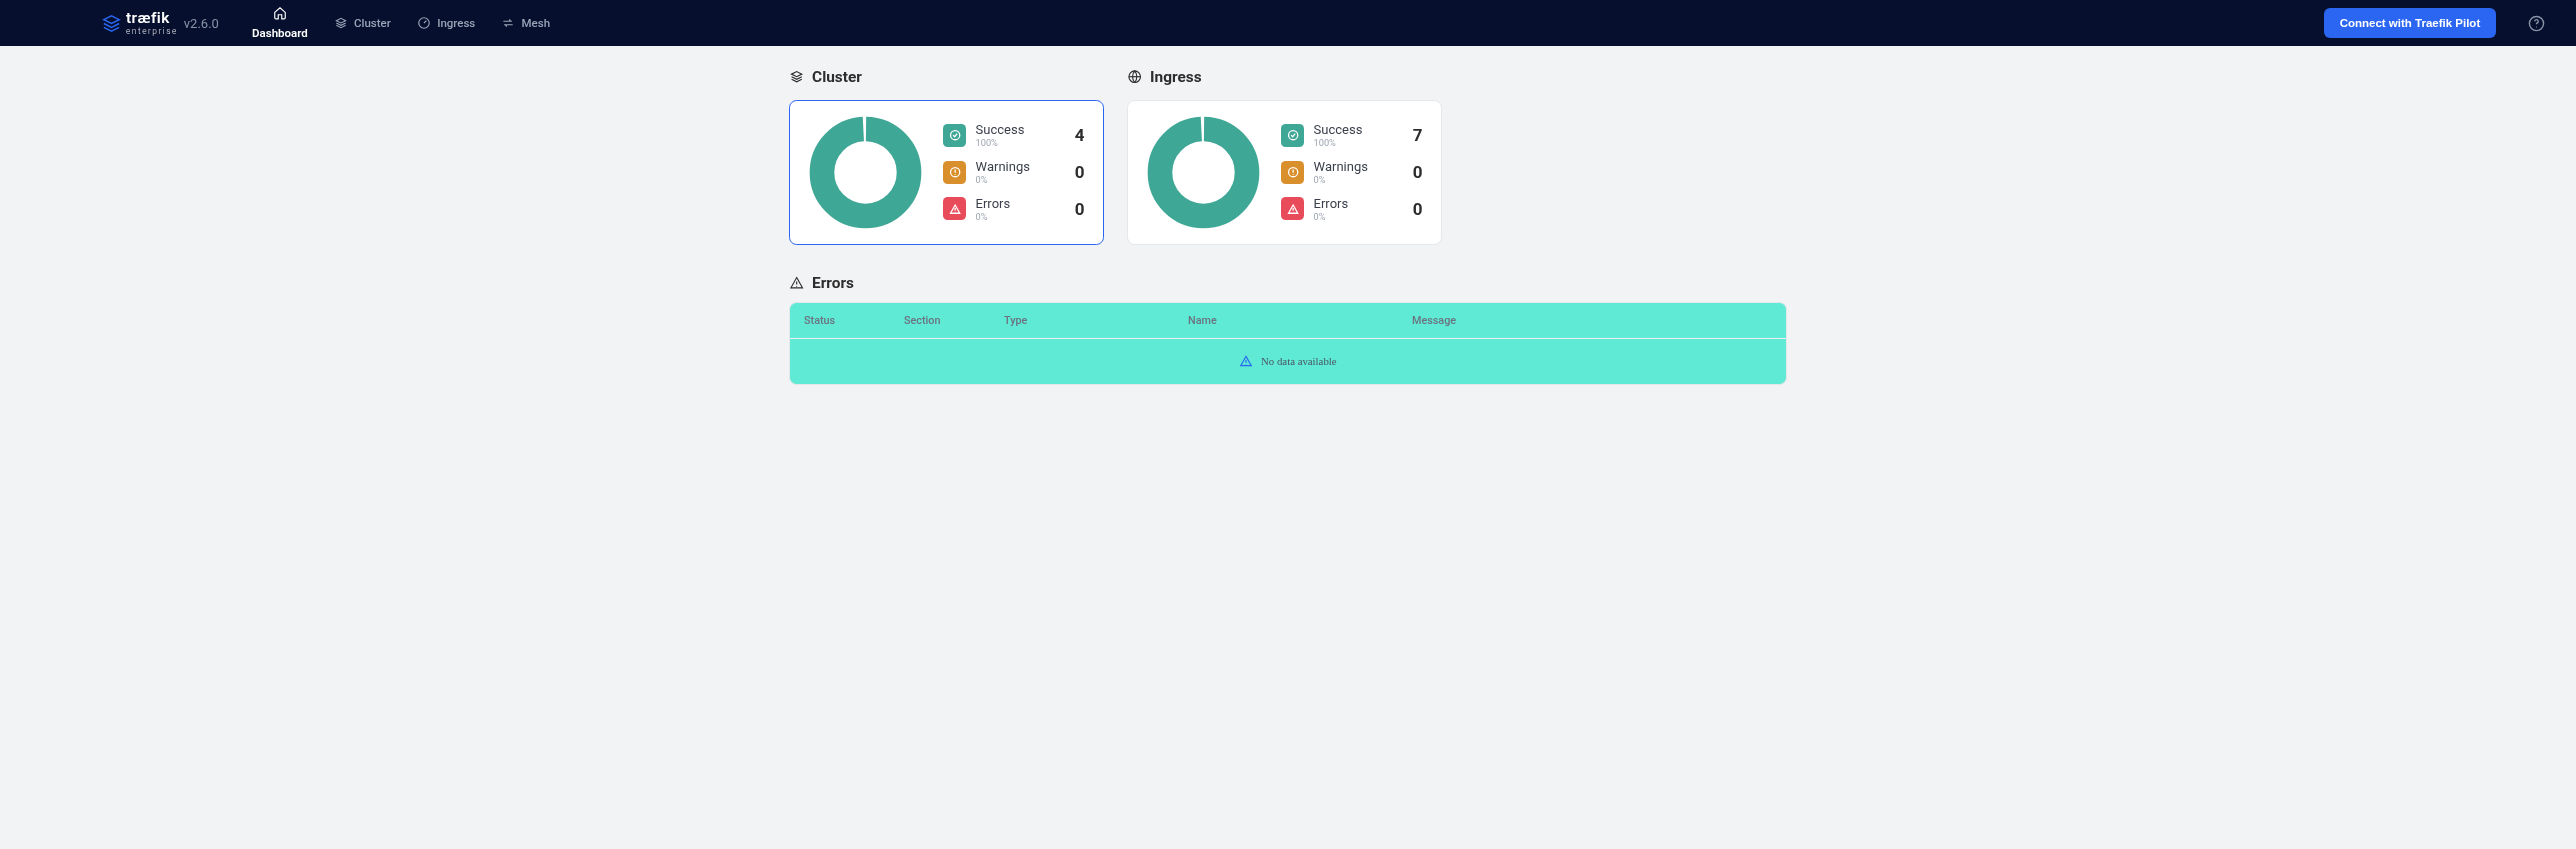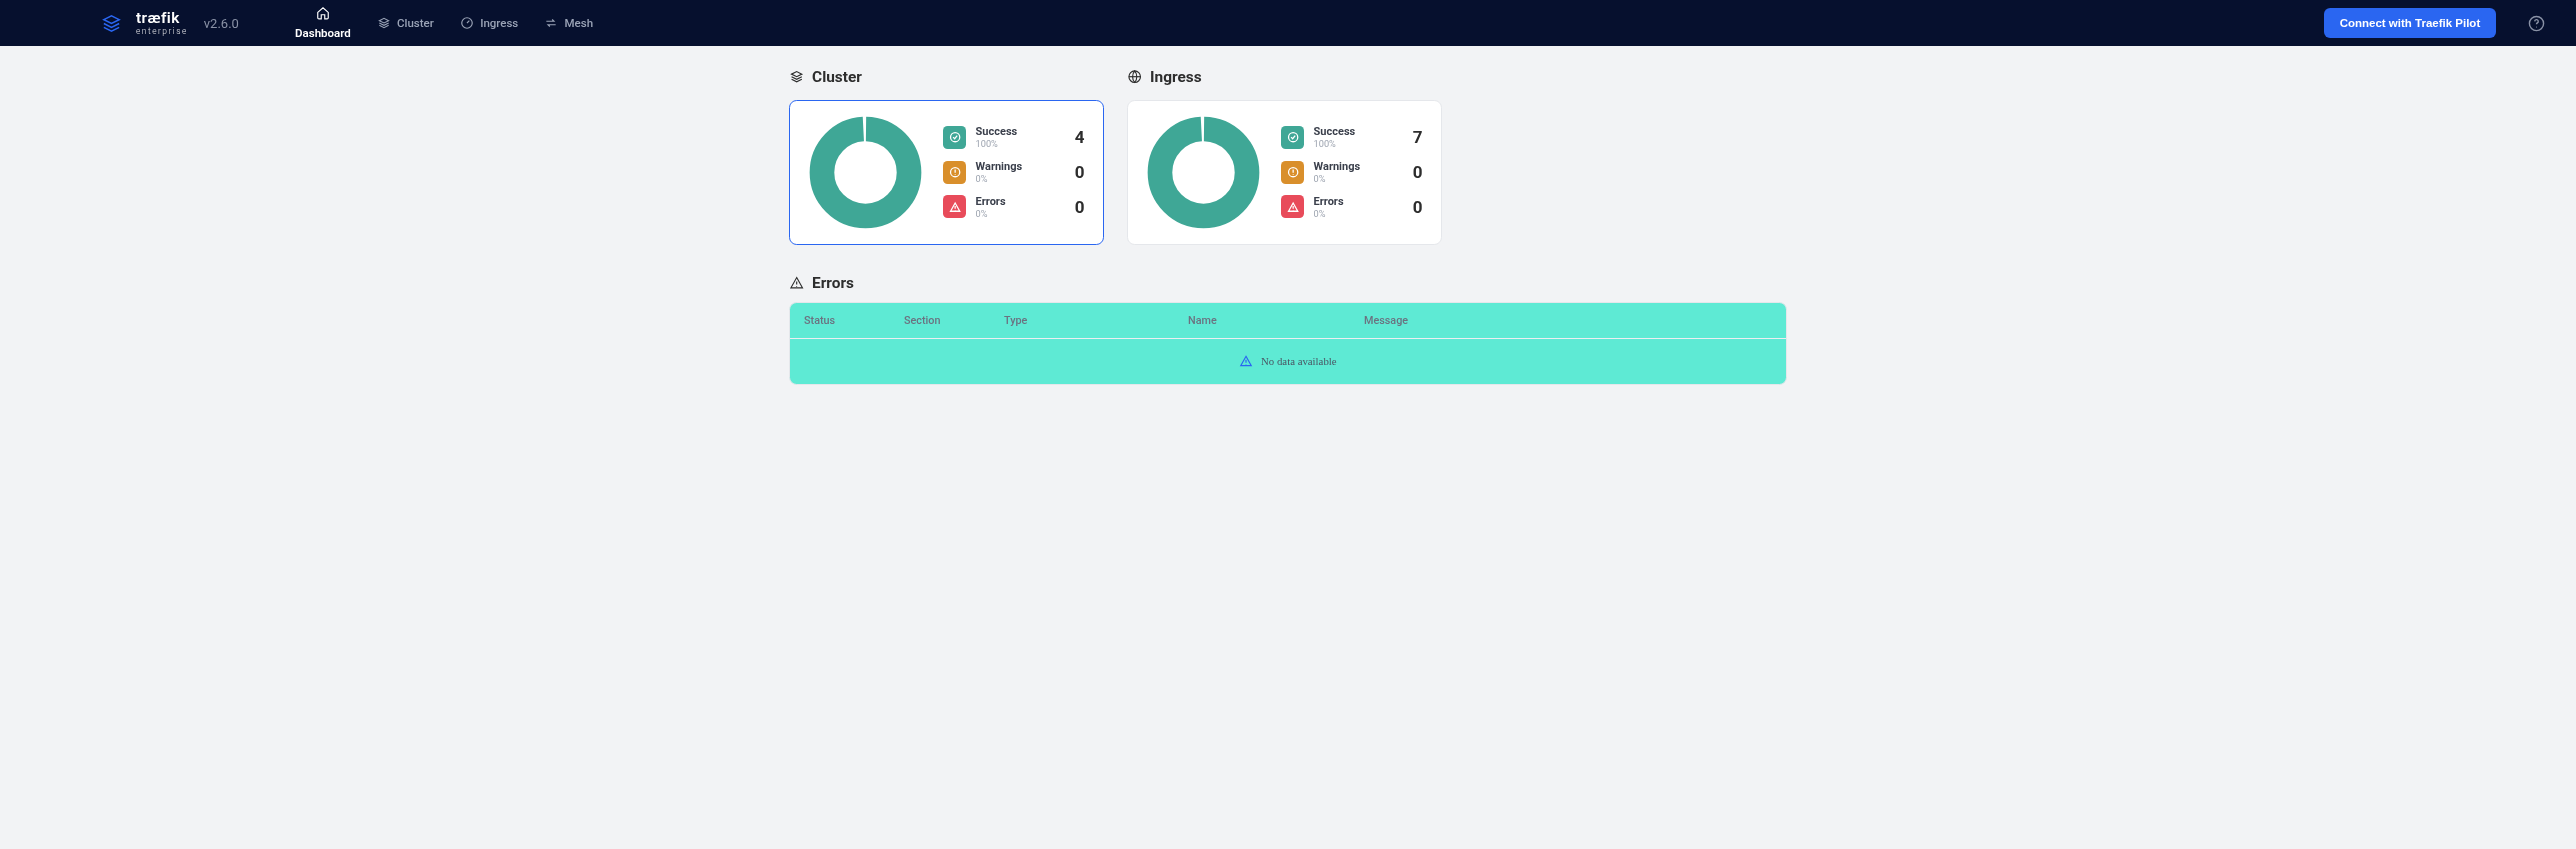--- a/index.html
+++ b/index.html
@@ -15,22 +15,22 @@
     height: 46px;
     display: flex;
     align-items: center;
     padding: 0 31px 0 100px;
     gap: 18.4px;
     color: #fff;
   }
   .logo-block {
     display: flex;
     align-items: center;
-    gap: 13px;
-    margin-right: 27px;
+    gap: 3px;
+    margin-right: 4px;
   }
   .logo-text {
     display: flex;
     flex-direction: column;
     line-height: 1;
   }
   .logo-text .top { font-size: 15.4px; font-weight: 600; letter-spacing: 0.4px; }
   .logo-text .bottom { font-size: 8.4px; letter-spacing: 1.5px; font-weight: 300; opacity: .9; }
   .version {
     font-size: 13px;
@@ -108,21 +108,21 @@
   .stat-row .icon-sq {
     width: 23px; height: 23px;
     border-radius: 4.6px;
     display: flex; align-items: center; justify-content: center;
     flex: 0 0 23px;
   }
   .icon-sq.success { background: #3fa796; }
   .icon-sq.warning { background: #d98f2b; }
   .icon-sq.error { background: #e84b5a; }
   .stat-text { flex: 1; }
-  .stat-text .label { font-size: 11px; font-weight: 700; color: #3a3f4b; }
+  .stat-text .label { font-size: 13px; font-weight: 400; color: #3a3f4b; }
   .stat-text .pct { font-size: 9.2px; color: #9ca3af; }
   .stat-count { font-size: 17px; font-weight: 700; color: #2d2d2d; min-width: 15.4px; text-align: right; }
 
   
   .errors-section { margin-top: 29px; }
   .errors-section .section-header { margin-bottom: 10.8px; }
   .table-card {
     background: #5eead4;
     border: 0.8px solid #e5e7eb;
     border-radius: 7.7px;
@@ -132,21 +132,21 @@
     display: flex;
     padding: 10.8px 14px;
     font-size: 10.8px;
     color: #6b7280;
     font-weight: 500;
     border-bottom: 0.8px solid #eceef1;
   }
   .thead .col-status  { width: 100px; }
   .thead .col-section { width: 100px; }
   .thead .col-type    { width: 184px; }
-  .thead .col-name    { width: 176px; }
+  .thead .col-name    { width: 224px; }
   .thead .col-message { flex: 1; }
   .tbody-empty {
     display: flex;
     align-items: center;
     justify-content: center;
     gap: 7.7px;
     padding: 15.4px 0;
     font-size: 10.8px;
     color: #4b5563;
     font-family: Liberation Serif, serif;

